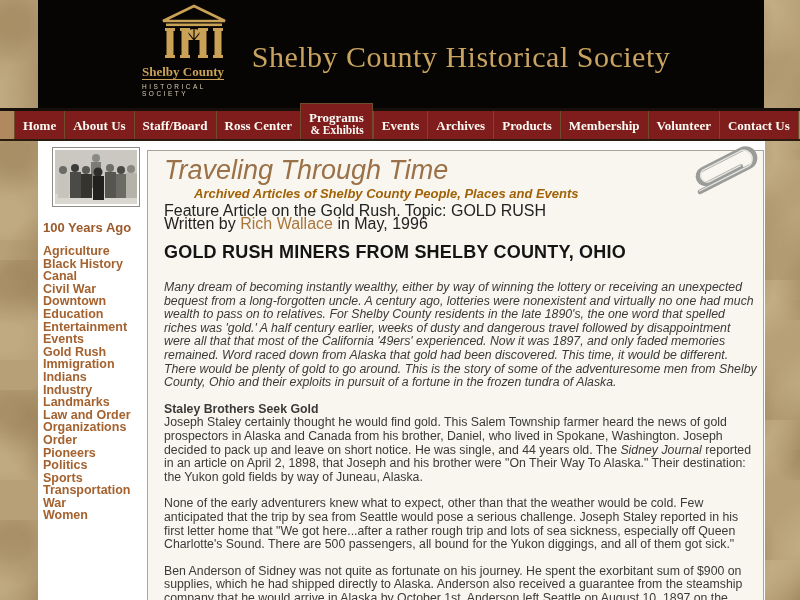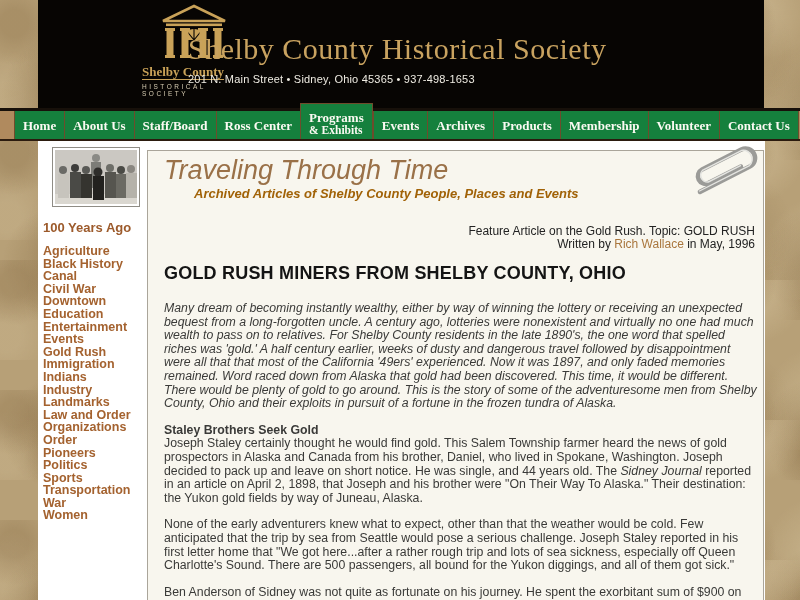--- a/index.html
+++ b/index.html
@@ -17,51 +17,51 @@
       radial-gradient(circle at 45% 30%, rgba(125,98,60,.22) 0 22px, transparent 70px);
     background-size:120px 130px, 160px 140px, 190px 170px, 170px 150px, 150px 160px, 140px 120px, 210px 180px;
   }
   
   .header{position:absolute;left:38px;top:0;width:726px;height:108px;background:#070503;}
   .logo{position:absolute;left:104px;top:4px;width:104px;text-align:left;cursor:pointer}
   .logo svg{display:block;margin:0 auto}
   .logo-name{font-family:"Liberation Serif","DejaVu Serif",serif;font-weight:bold;font-size:13px;
     color:#c9a258;border-bottom:1px solid #c9a258;padding-bottom:1px;display:inline-block;line-height:13px}
   .logo-sub{font-size:6.5px;letter-spacing:2.5px;color:#d6ccb2;margin-top:3px}
-  .header-text{position:absolute;left:150px;right:30px;top:32px;text-align:left}
+  .header-text{position:absolute;left:150px;right:30px;top:40px;text-align:center}
   .site-title{font-family:"Liberation Serif","DejaVu Serif",serif;font-size:30px;color:#c9a360;
     white-space:nowrap;font-weight:normal;letter-spacing:.5px}
   .site-address{margin-top:7px;font-size:11px;color:#efece3;letter-spacing:.2px}
   
   .nav{position:absolute;left:0;top:108px;width:800px;height:28px;background:#b08a5e;
     border-top:3px solid #17100a;border-bottom:2px solid #2b1b0e;display:flex;align-items:stretch;
     padding-left:14px;box-sizing:content-box;}
-  .nav-item{display:flex;flex-direction:column;justify-content:center;align-items:flex-start;
-    padding:0 8px;border-left:1px solid #6e4c2c;cursor:pointer;position:relative;background:#15803d}
+  .nav-item{display:flex;flex-direction:column;justify-content:center;align-items:flex-end;
+    padding:0 8px;border-left:1px solid #6e4c2c;cursor:pointer;position:relative;background:#7f1d1d}
   .nav-item:last-child{border-right:1px solid #6e4c2c}
   .nav-item span{font-family:"Liberation Serif","DejaVu Serif",serif;font-weight:bold;
     font-size:13px;color:#fbfaf3;line-height:13px;white-space:nowrap}
   .nav-item .l2{font-size:11.5px;line-height:12px}
   .nav-item .l2:empty{display:none}
   .nav-item.elevated{margin-top:-8px;padding-top:4px;border:1px solid #6e4c2c;border-bottom:none}
   
   .content-bg{position:absolute;left:38px;top:141px;width:727px;height:459px;background:#ffffff;}
   
   .photo{position:absolute;left:52px;top:147px;background:#fff;border:1px solid #8f8c85;padding:2px;cursor:default}
   .photo svg{display:block}
   .side-heading{position:absolute;left:43px;top:220px;font-size:13px;font-weight:bold;color:#9c5a2b}
   .side-links{position:absolute;left:43px;top:245px;width:100px}
   .side-link{display:block;font-size:12.5px;line-height:12.6px;font-weight:bold;color:#a4622f;
     text-decoration:none;cursor:pointer;white-space:nowrap}
   
   .paper{position:absolute;left:147px;top:150px;width:617px;height:470px;background:#f8f6ee;
     border:1px solid #aaa59a;box-sizing:border-box;padding:4px 6px 0 16px}
   .masthead-title{font-size:27px;line-height:30px;font-weight:normal;font-style:italic;color:#9a7148}
   .masthead-sub{font-size:13px;line-height:14px;font-weight:bold;font-style:italic;color:#a16207;margin:2px 0 0 30px}
-  .byline{margin-top:24px;text-align:right;font-size:12px;line-height:13px;color:#232323;padding-right:2px}
+  .byline{margin-top:3px;font-size:16px;line-height:13px;color:#232323;padding-right:2px}
   .byline-author{color:#a9763d;cursor:pointer}
   .headline{margin-top:12px;font-size:18px;font-weight:bold;color:#141414;letter-spacing:.2px}
   .paper p{margin:0 0 13px;font-size:12.3px;line-height:13.6px;color:#3a3a38}
   .intro{margin-top:18px !important;font-style:italic}
   .section-head{margin-bottom:0 !important;font-weight:bold;color:#2b2b2b}
   .ital{font-style:italic}
   
   .paperclip{position:absolute;left:680px;top:148px;transform:rotate(-27deg);transform-origin:50% 50%}
 </style>
 </head>
@@ -89,21 +89,20 @@
             <rect x="53.5" y="27" width="7" height="24"></rect>
             <rect x="52" y="51" width="10" height="3"></rect>
         </g>
       </svg>
     </span>
     <div class="logo-name">Shelby County</div>
     <div class="logo-sub">HISTORICAL SOCIETY</div>
   </div>
   <div class="header-text">
     <div class="site-title">Shelby County Historical Society</div>
-    <div class="site-address">201 N. Main Street • Sidney, Ohio 45365 • 937-498-1653</div>
   </div>
 </div>
 
 <div class="nav">
 
     <div class="nav-item">
       <span class="l1">Home</span>
 
     </div>
 

